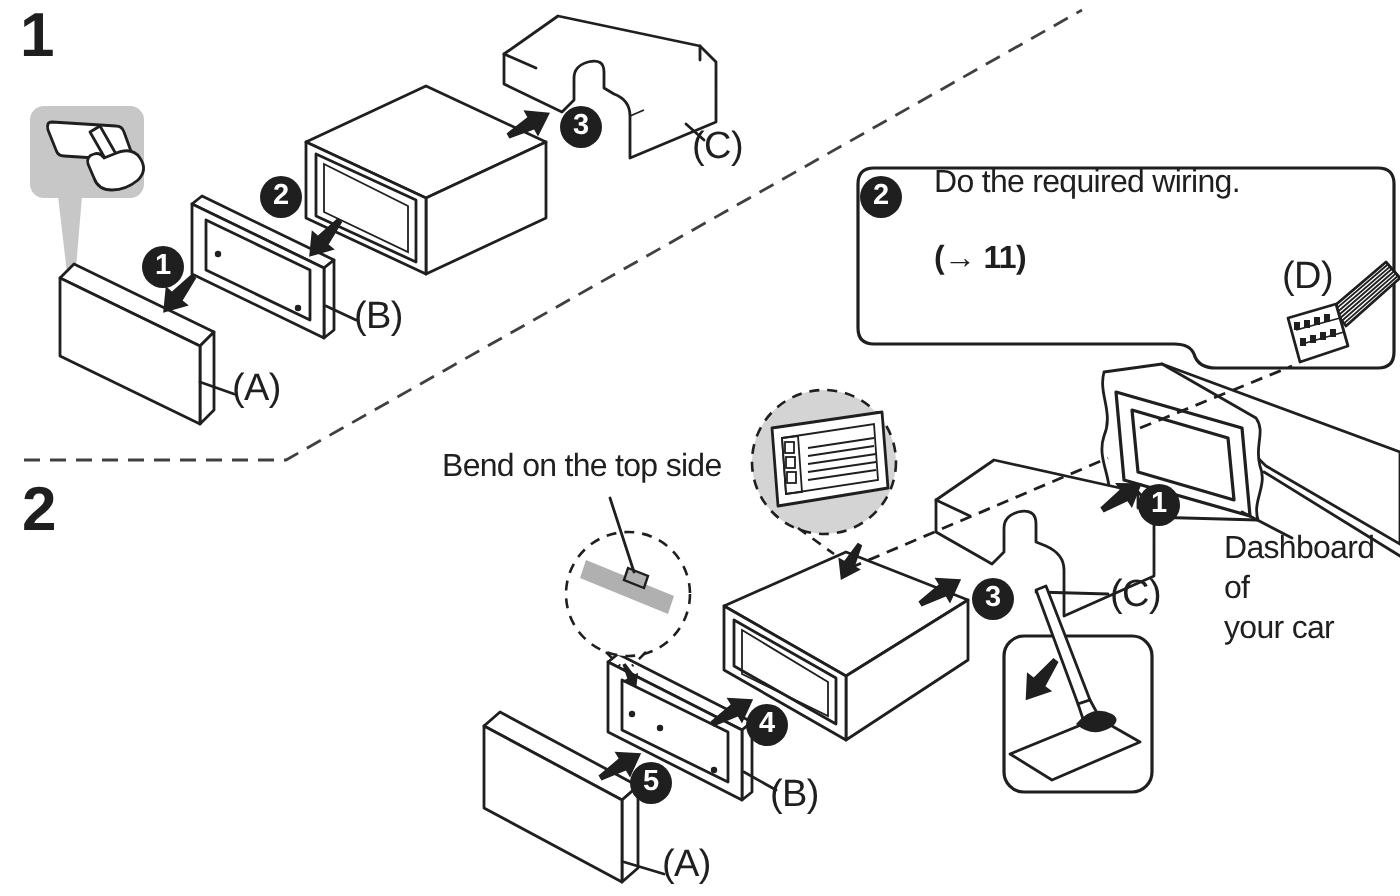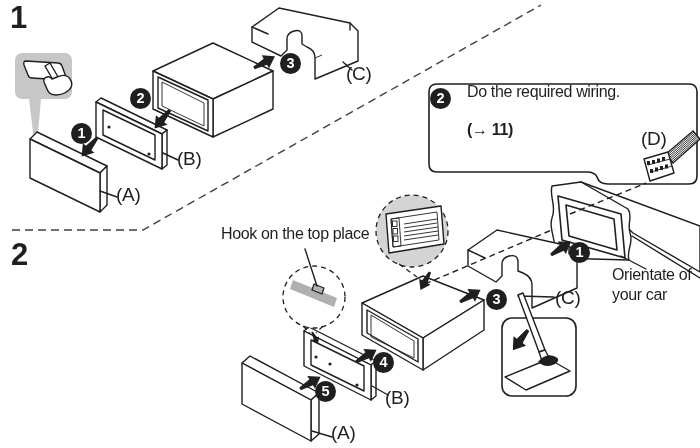--- a/index.html
+++ b/index.html
@@ -225,17 +225,17 @@
 <span class="badge" style="left:130px;top:88px">2</span>
 <span class="badge" style="left:280px;top:53px">3</span>
 <span class="badge" style="left:430px;top:88px">2</span>
 <span class="badge" style="left:569px;top:242px">1</span>
 <span class="badge" style="left:486px;top:289px">3</span>
 <span class="badge" style="left:373px;top:352px">4</span>
 <span class="badge" style="left:315px;top:381px">5</span>
 
 <div class="note" style="left:467px;top:82px">Do the required wiring.</div>
 <div class="note b" style="left:467px;top:120px">(→ 11)</div>
-<div class="note" style="left:221px;top:224px">Hook on the top place</div>
-<div class="note" style="left:612px;top:265px">Orientate of
+<div class="note" style="left:221px;top:224px">Bend on the top side</div>
+<div class="note" style="left:612px;top:265px">Dashboard of
 your car</div>
 
 </div>
 
 </body></html>

